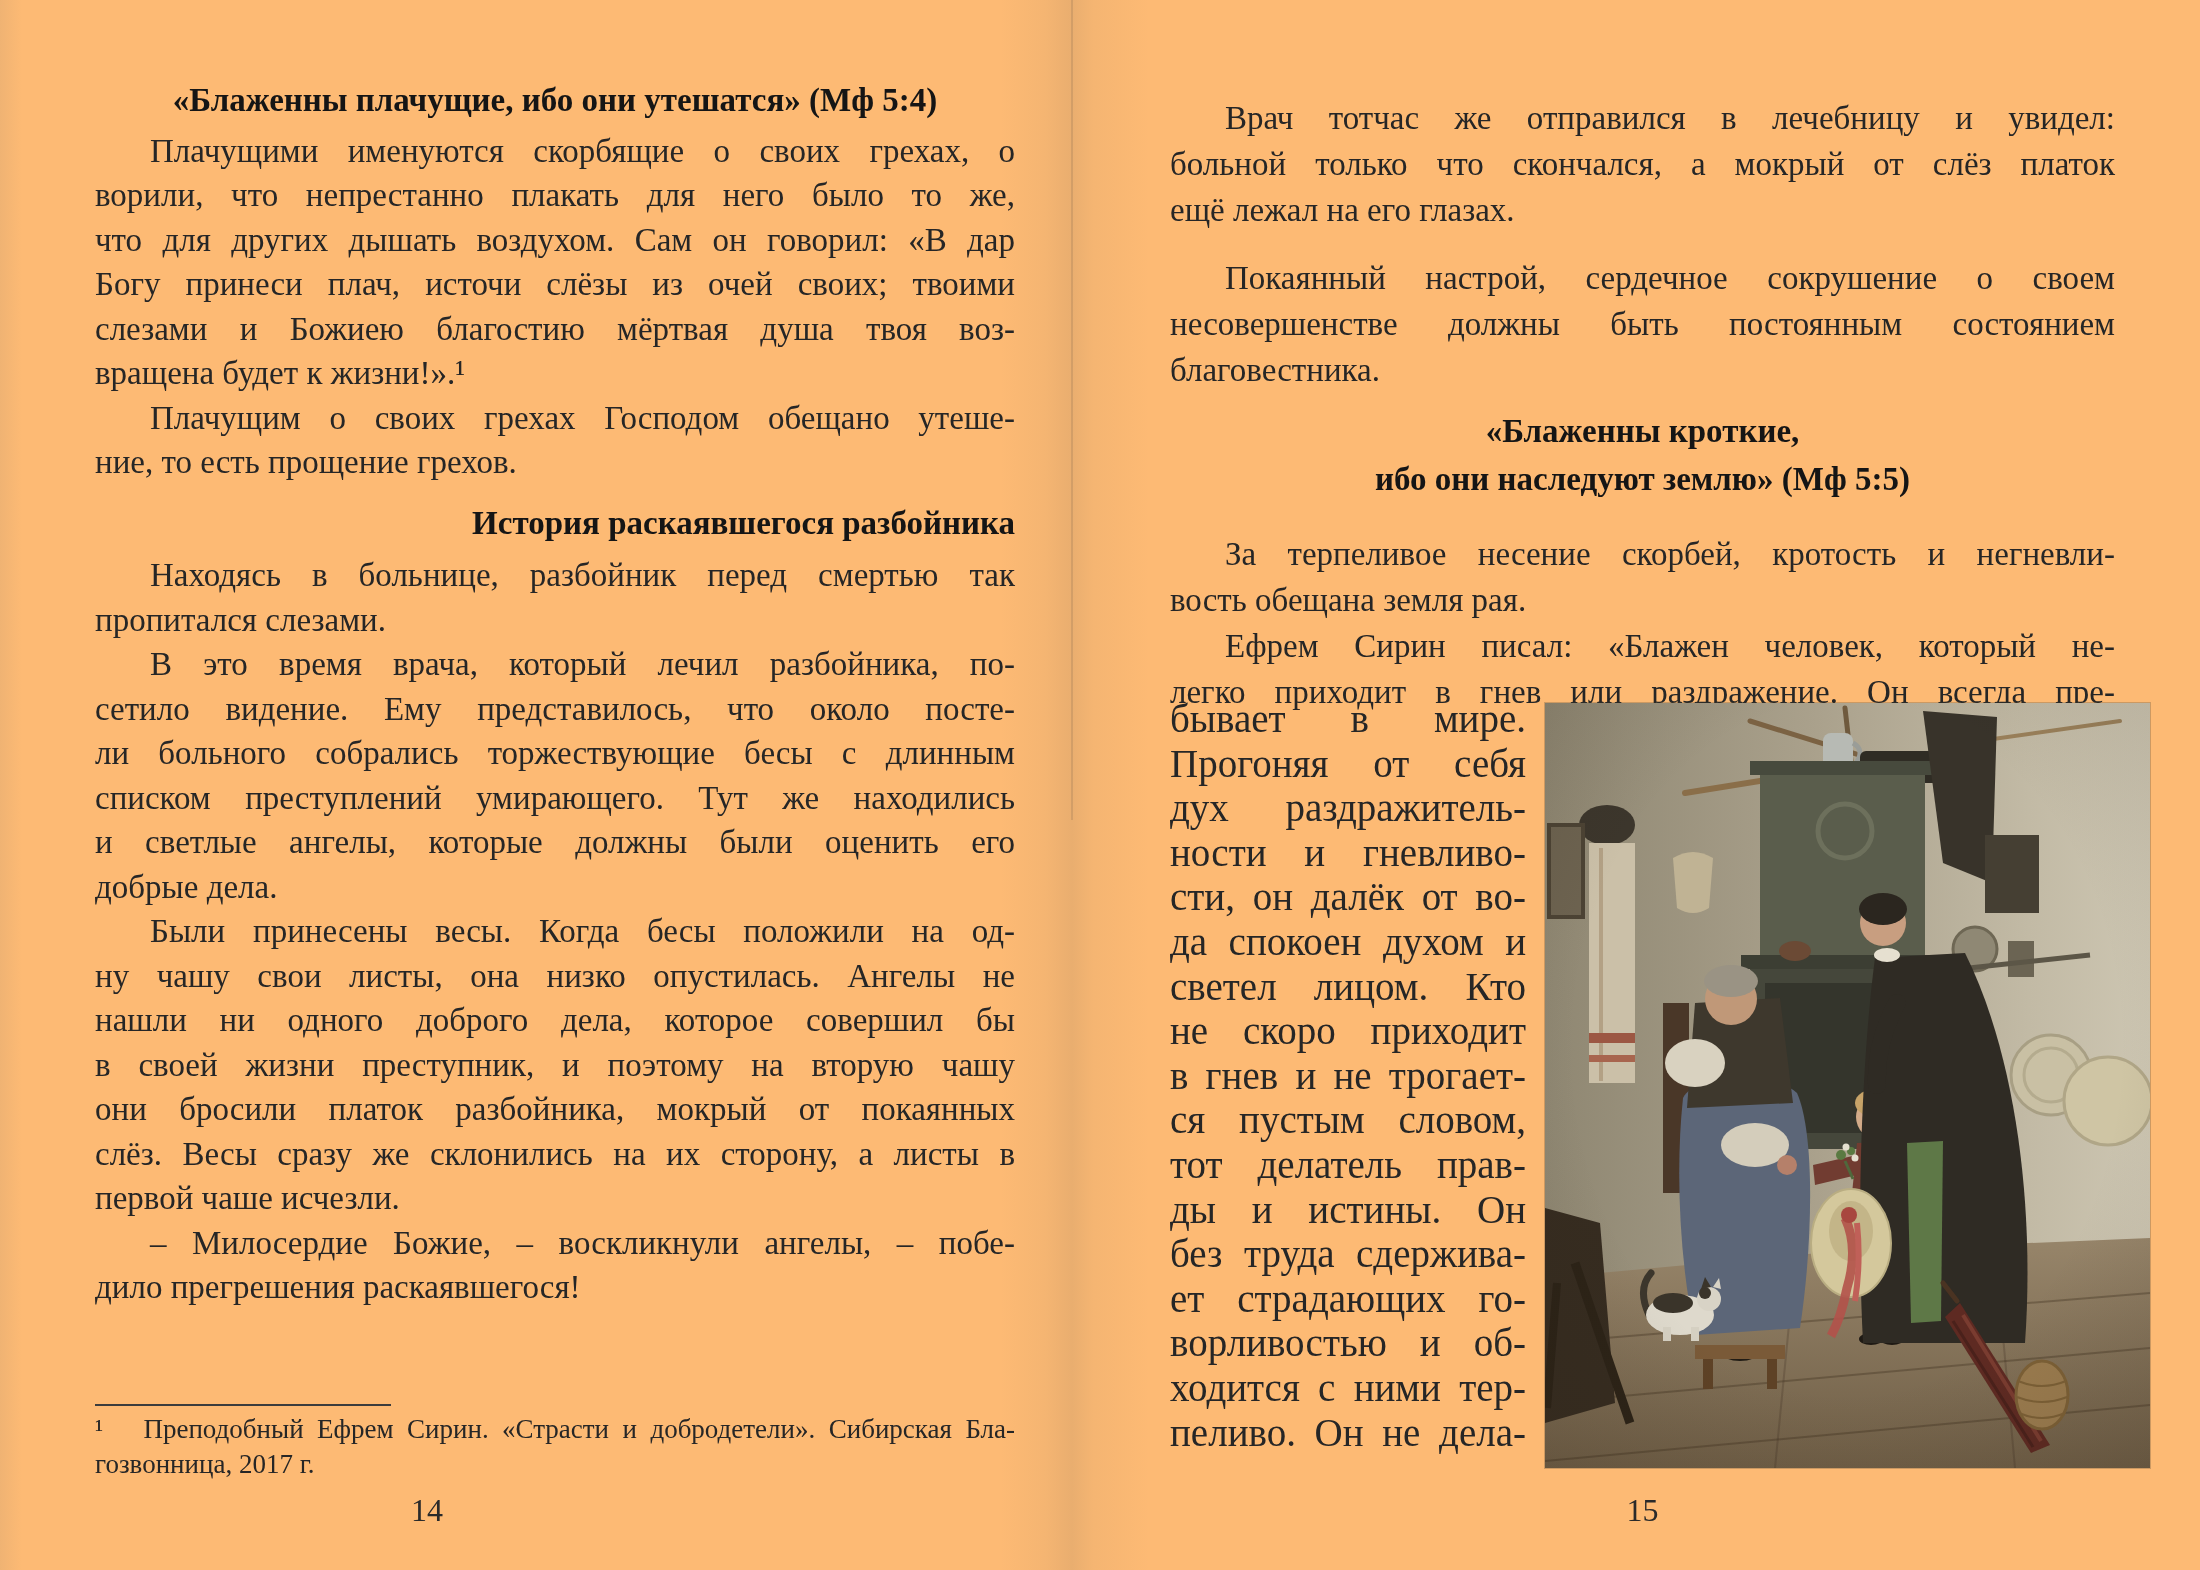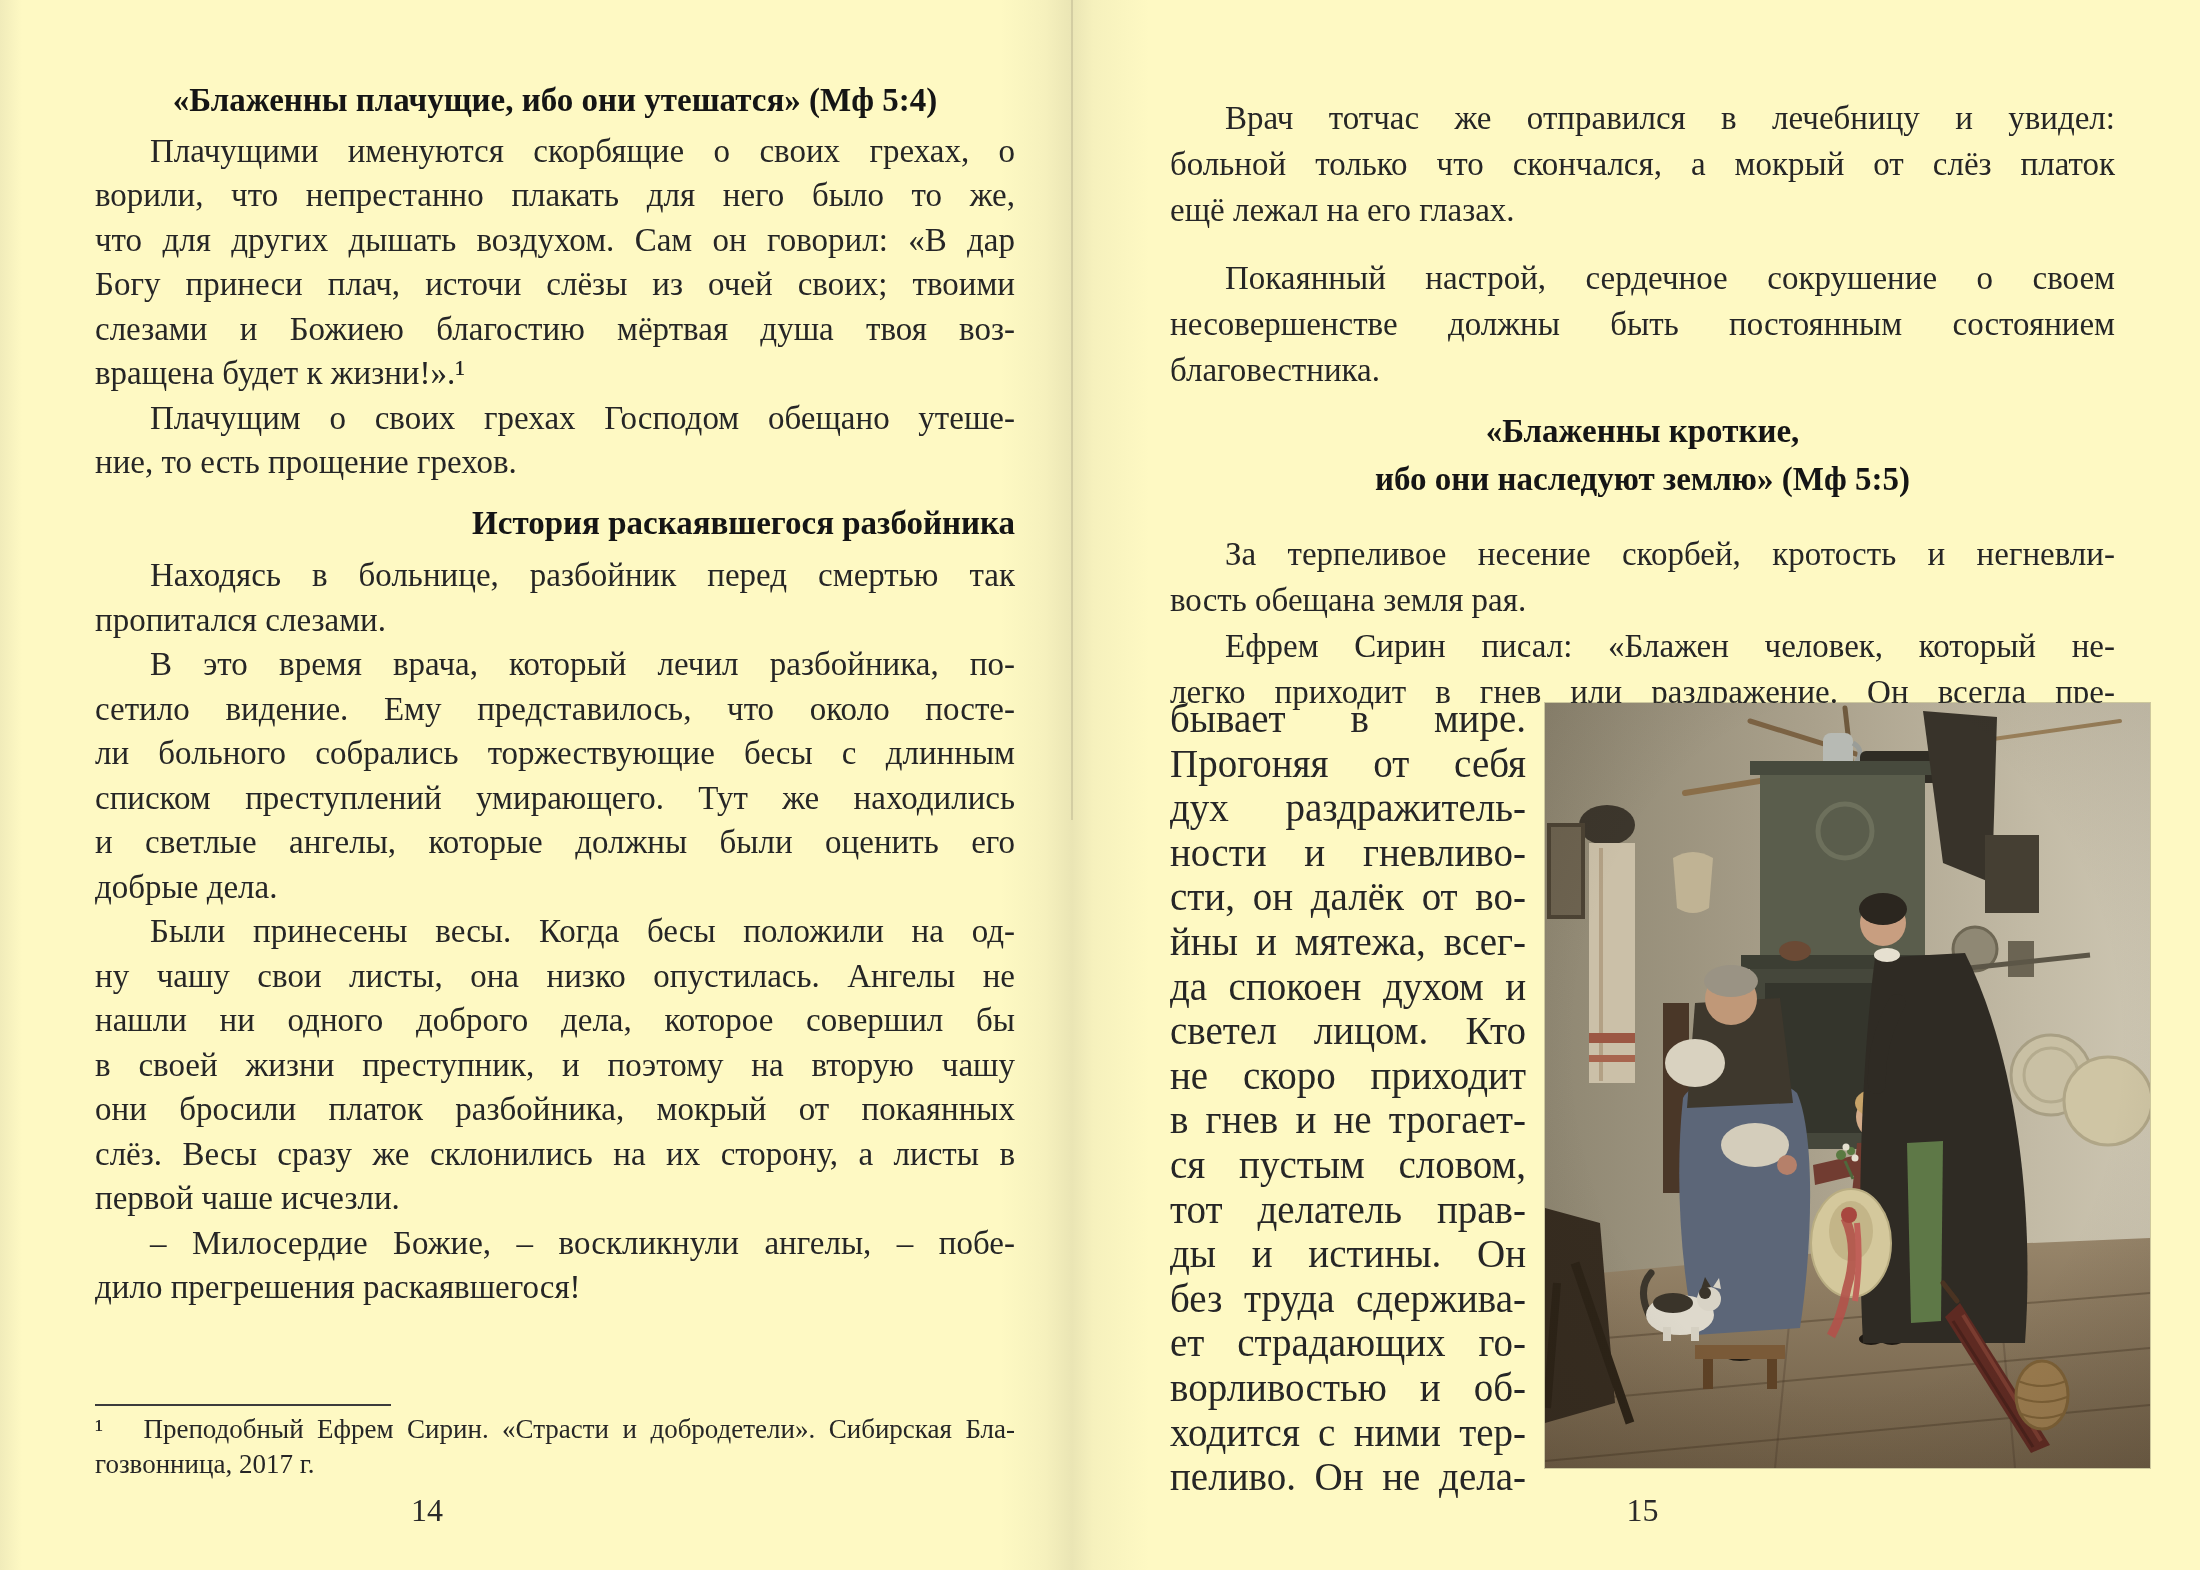--- a/index.html
+++ b/index.html
@@ -1,18 +1,18 @@
 <!DOCTYPE html>
 <html><head>
 <meta charset="utf-8">
 <style>
   html,body{margin:0;padding:0;background:#e8e8e4;}
   .scan{
     position:relative;width:2200px;height:1570px;
-    background:#fef9c3;overflow:hidden;
+    background:#fdba74;overflow:hidden;
     font-family:"Liberation Serif","DejaVu Serif",serif;
     color:#262626;
   }
   
   .pageflow{position:absolute;}
   .left-flow{left:95px;top:78px;width:920px;font-size:33px;line-height:44.5px;}
   .right-flow{left:1170px;top:95px;width:945px;font-size:33px;line-height:46px;}
   .right-col{left:1170px;top:697px;width:356px;font-size:39px;line-height:44.6px;}
   .para{margin:0;}
   .para.gap{margin-top:22px;}
@@ -140,21 +140,20 @@
         </div>
       </div>
   </div>
 
   <div class="pageflow right-col">
       <div class="ln">бывает в мире.</div>
       <div class="ln">Прогоняя от себя</div>
       <div class="ln">дух раздражитель-</div>
       <div class="ln">ности и гневливо-</div>
       <div class="ln">сти, он далёк от во-</div>
-      <div class="ln">йны и мятежа, всег-</div>
       <div class="ln">да спокоен духом и</div>
       <div class="ln">светел лицом. Кто</div>
       <div class="ln">не скоро приходит</div>
       <div class="ln">в гнев и не трогает-</div>
       <div class="ln">ся пустым словом,</div>
       <div class="ln">тот делатель прав-</div>
       <div class="ln">ды и истины. Он</div>
       <div class="ln">без труда сдержива-</div>
       <div class="ln">ет страдающих го-</div>
       <div class="ln">ворливостью и об-</div>

